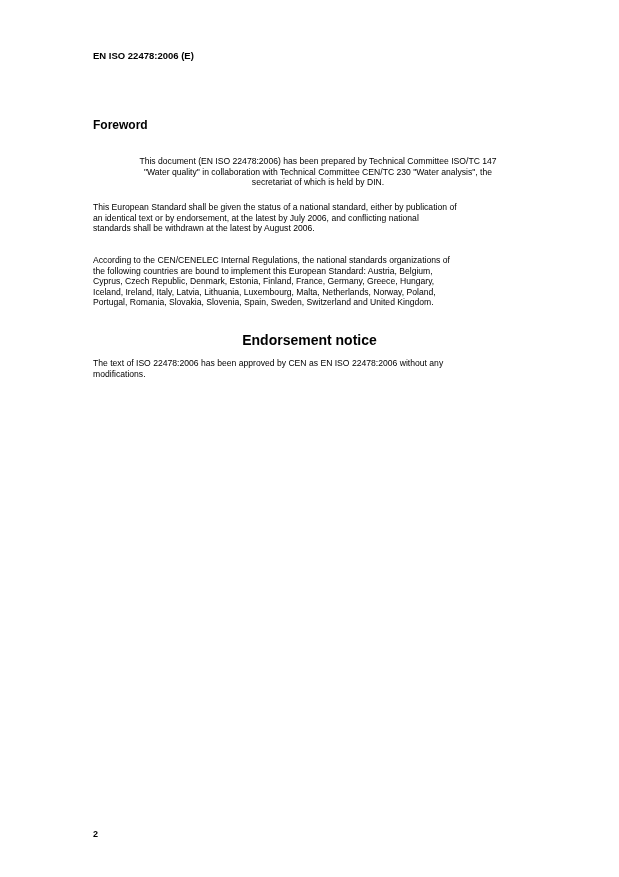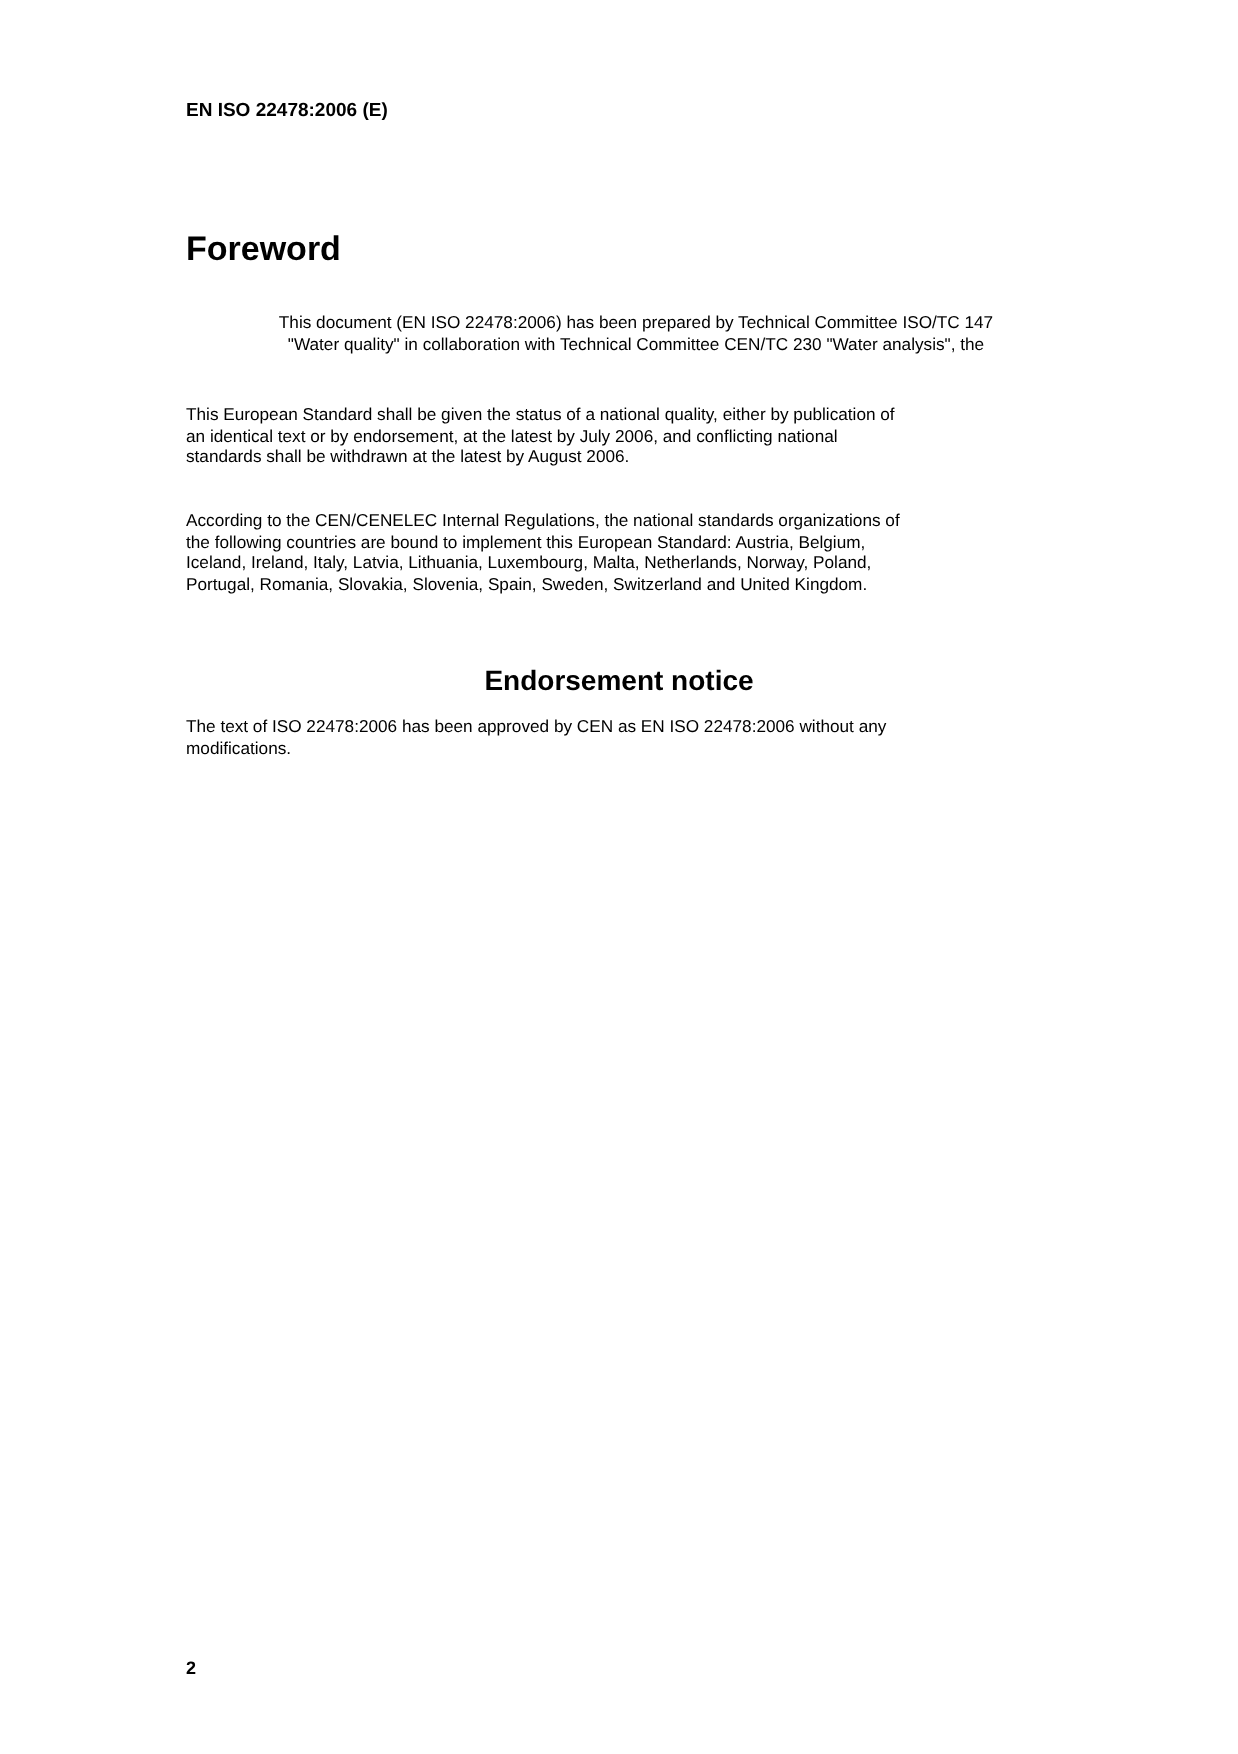--- a/index.html
+++ b/index.html
@@ -21,21 +21,21 @@
       top: 50px;
       font-size: 9.5px;
       font-weight: bold;
       line-height: 12px;
       white-space: nowrap;
     }
     .heading {
       position: absolute;
       left: 93px;
       top: 117px;
-      font-size: 17px;
+      font-size: 12px;
       font-weight: bold;
       line-height: 16px;
       white-space: nowrap;
     }
     .para {
       position: absolute;
       left: 93px;
       width: 450px;
       font-size: 8.6px;
       line-height: 10.6px;
@@ -68,31 +68,33 @@
 </head>
 <body>
 
 <div class="page-header">EN ISO 22478:2006 (E)</div>
 
 <div class="heading">Foreword</div>
 
 <p class="para" style="top:156px;text-align:center;">
   <span class="line">This document (EN ISO 22478:2006) has been prepared by Technical Committee ISO/TC 147</span>
   <span class="line">"Water quality" in collaboration with Technical Committee CEN/TC 230 "Water analysis", the</span>
+  <span class="line">secretariat of which is held by DIN.</span>
 </p>
 
 <p class="para" style="top:202px;">
-  <span class="line">This European Standard shall be given the status of a national quality, either by publication of</span>
+  <span class="line">This European Standard shall be given the status of a national standard, either by publication of</span>
   <span class="line">an identical text or by endorsement, at the latest by July 2006, and conflicting national</span>
   <span class="line">standards shall be withdrawn at the latest by August 2006.</span>
 </p>
 
 <p class="para" style="top:255px;">
   <span class="line">According to the CEN/CENELEC Internal Regulations, the national standards organizations of</span>
   <span class="line">the following countries are bound to implement this European Standard: Austria, Belgium,</span>
+  <span class="line">Cyprus, Czech Republic, Denmark, Estonia, Finland, France, Germany, Greece, Hungary,</span>
   <span class="line">Iceland, Ireland, Italy, Latvia, Lithuania, Luxembourg, Malta, Netherlands, Norway, Poland,</span>
   <span class="line">Portugal, Romania, Slovakia, Slovenia, Spain, Sweden, Switzerland and United Kingdom.</span>
 </p>
 
 <div class="section-title">Endorsement notice</div>
 
 <p class="para" style="top:358px;">
   <span class="line">The text of ISO 22478:2006 has been approved by CEN as EN ISO 22478:2006 without any</span>
   <span class="line">modifications.</span>
 </p>

